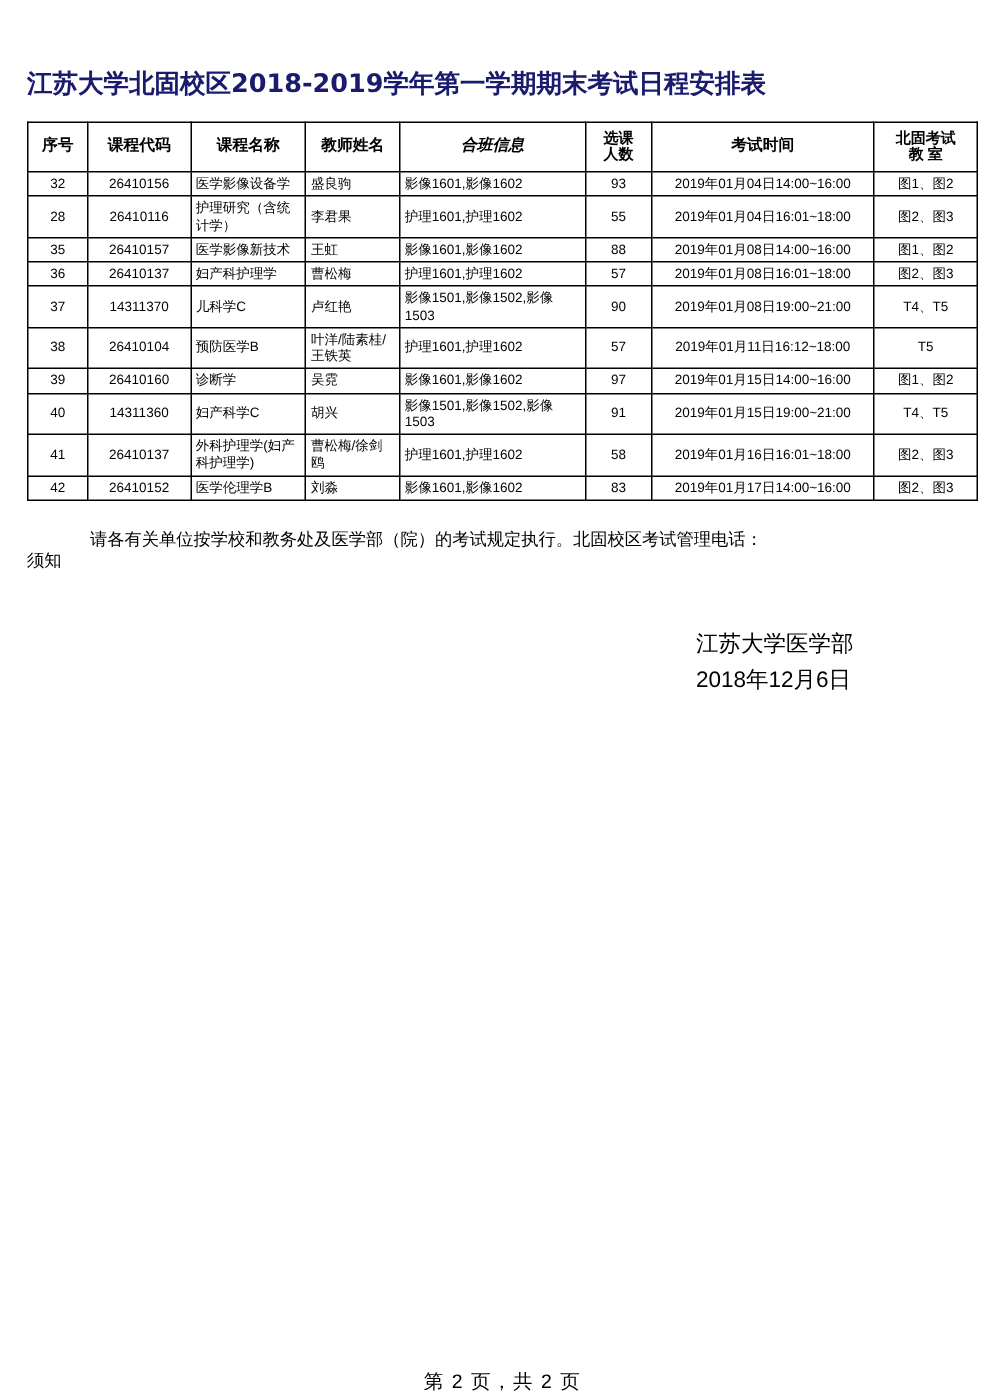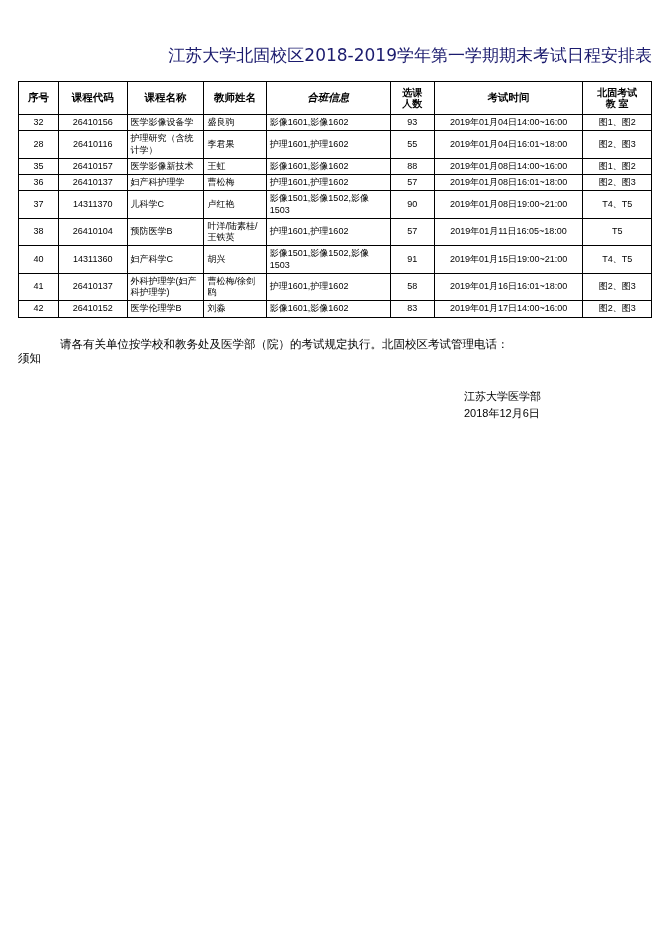--- a/index.html
+++ b/index.html
@@ -16,23 +16,23 @@
     overflow: hidden;
   }
   .page {
     width: 670px;
     height: 931px;
     position: relative;
     box-sizing: border-box;
     padding: 0 18px;
   }
   .doc-title {
-    text-align: right;
+    text-align: left;
     font-size: 17px;
-    font-weight: normal;
+    font-weight: bold;
     color: #1b1b6e;
     letter-spacing: 0px;
     margin-top: 44px;
     margin-bottom: 14px;
     font-family: "DejaVu Sans", "Liberation Sans", sans-serif;
   }
   table.schedule {
     border-collapse: collapse;
     width: 634px;
     table-layout: fixed;
@@ -94,23 +94,23 @@
     flex: 0 0 42px;
     padding-top: 14px;
     font-size: 11.5px;
   }
   .notice-body {
     flex: 1;
   }
   .notice-body div { white-space: nowrap; }
 
   .signature {
-    margin-top: 22px;
+    margin-top: 36px;
     padding-left: 446px;
-    font-size: 11px;
+    font-size: 15px;
     line-height: 1.55;
   }
 
   .footer {
     position: absolute;
     left: 0;
     right: 0;
     top: 868px;
     text-align: center;
     font-size: 13px;
@@ -198,22 +198,32 @@
         <td class="c6">2019年01月08日19:00~21:00</td>
         <td class="c7">T4、T5</td>
       </tr>
       <tr>
         <td class="c0">38</td>
         <td class="c1">26410104</td>
         <td class="c2">预防医学B</td>
         <td class="c3">叶洋/陆素桂/王铁英</td>
         <td class="c4">护理1601,护理1602</td>
         <td class="c5">57</td>
-        <td class="c6">2019年01月11日16:05~18:00</td>
+        <td class="c6">2019年01月11日16:12~18:00</td>
         <td class="c7">T5</td>
+      </tr>
+      <tr>
+        <td class="c0">39</td>
+        <td class="c1">26410160</td>
+        <td class="c2">诊断学</td>
+        <td class="c3">吴霓</td>
+        <td class="c4">影像1601,影像1602</td>
+        <td class="c5">97</td>
+        <td class="c6">2019年01月15日14:00~16:00</td>
+        <td class="c7">图1、图2</td>
       </tr>
       <tr>
         <td class="c0">40</td>
         <td class="c1">14311360</td>
         <td class="c2">妇产科学C</td>
         <td class="c3">胡兴</td>
         <td class="c4">影像1501,影像1502,影像1503</td>
         <td class="c5">91</td>
         <td class="c6">2019年01月15日19:00~21:00</td>
         <td class="c7">T4、T5</td>
@@ -246,14 +256,15 @@
     <div class="notice-body">
       <div>请各有关单位按学校和教务处及医学部（院）的考试规定执行。北固校区考试管理电话：</div>
     </div>
   </div>
 
   <div class="signature">
     <div>江苏大学医学部</div>
     <div>2018年12月6日</div>
   </div>
 
+  <div class="footer">第 2 页，共 2 页</div>
 
 </div>
 
 </body></html>

